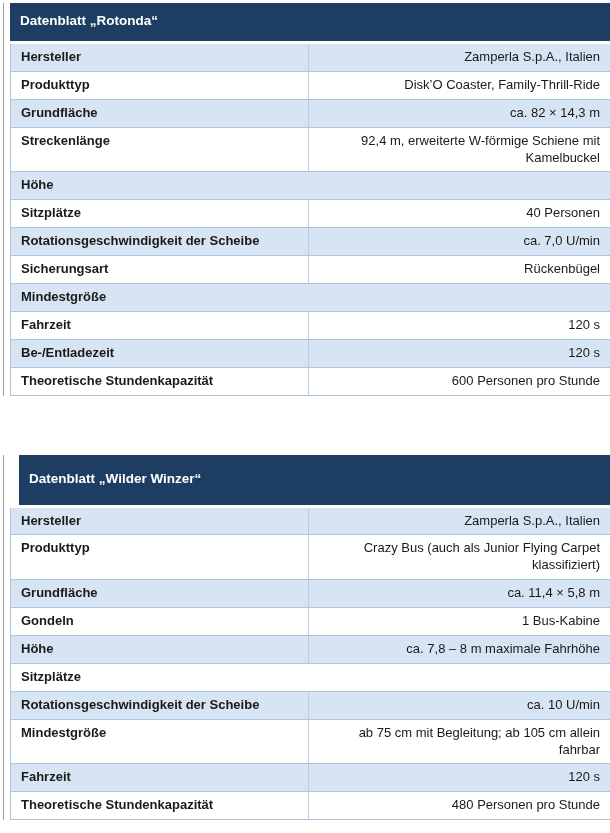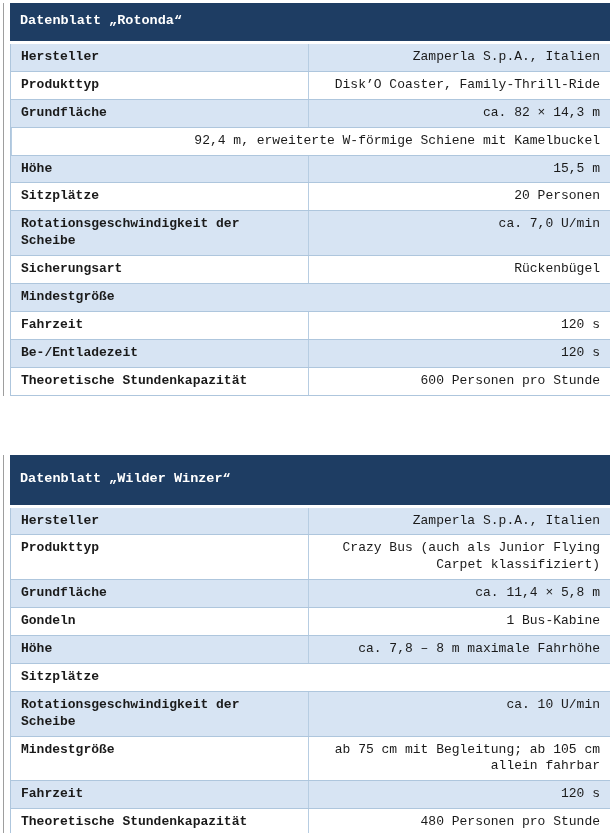--- a/index.html
+++ b/index.html
@@ -12,21 +12,20 @@
     height: 833px;
     overflow: hidden;
     font-family: "Liberation Sans", sans-serif;
     color: var(--text, #1a1a1a);
   }
   .doc {
     padding: 3px 0 0 10px;
   }
   section.datasheet {
     position: relative;
-    font-family: Liberation Mono, monospace;
   }
   section.datasheet + section.datasheet {
     margin-top: 59px;
   }
   .sideline {
     position: absolute;
     left: -7px;
     top: 0;
     bottom: 0;
     width: 1px;
@@ -35,20 +34,21 @@
   .table-header {
     background: var(--header-bg, #1e3d63);
     color: var(--header-text, #ffffff);
     font-weight: bold;
     font-size: 13.5px;
     padding: 10px 10px 13px 10px;
     border-bottom: 3px solid #ffffff;
   }
   section.datasheet:nth-of-type(2) .table-header {
     padding: 16px 12px 19px 10px;
+    margin-left: 9px;
   }
   .rows {
     border-left: 1px solid var(--row-border, #aec6dd);
   }
   .row {
     display: flex;
     border-bottom: 1px solid var(--row-border, #aec6dd);
     background: var(--row-plain, #ffffff);
   }
   .row.shaded {
@@ -89,31 +89,31 @@
     <div class="cell label">Produkttyp</div>
     <div class="cell value">Disk’O Coaster, Family-Thrill-Ride</div>
   </div>
 
   <div class="row shaded">
     <div class="cell label">Grundfläche</div>
     <div class="cell value">ca. 82 × 14,3 m</div>
   </div>
 
   <div class="row">
+    <div class="cell label">Streckenlänge</div>
     <div class="cell value">92,4 m, erweiterte W-förmige Schiene mit Kamelbuckel</div>
   </div>
 
   <div class="row shaded">
     <div class="cell label">Höhe</div>
-    <div class="cell value">15,5 m</div>
   </div>
 
   <div class="row">
     <div class="cell label">Sitzplätze</div>
-    <div class="cell value">20 Personen</div>
+    <div class="cell value">40 Personen</div>
   </div>
 
   <div class="row shaded">
     <div class="cell label">Rotationsgeschwindigkeit der Scheibe</div>
     <div class="cell value">ca. 7,0 U/min</div>
   </div>
 
   <div class="row">
     <div class="cell label">Sicherungsart</div>
     <div class="cell value">Rückenbügel</div>

